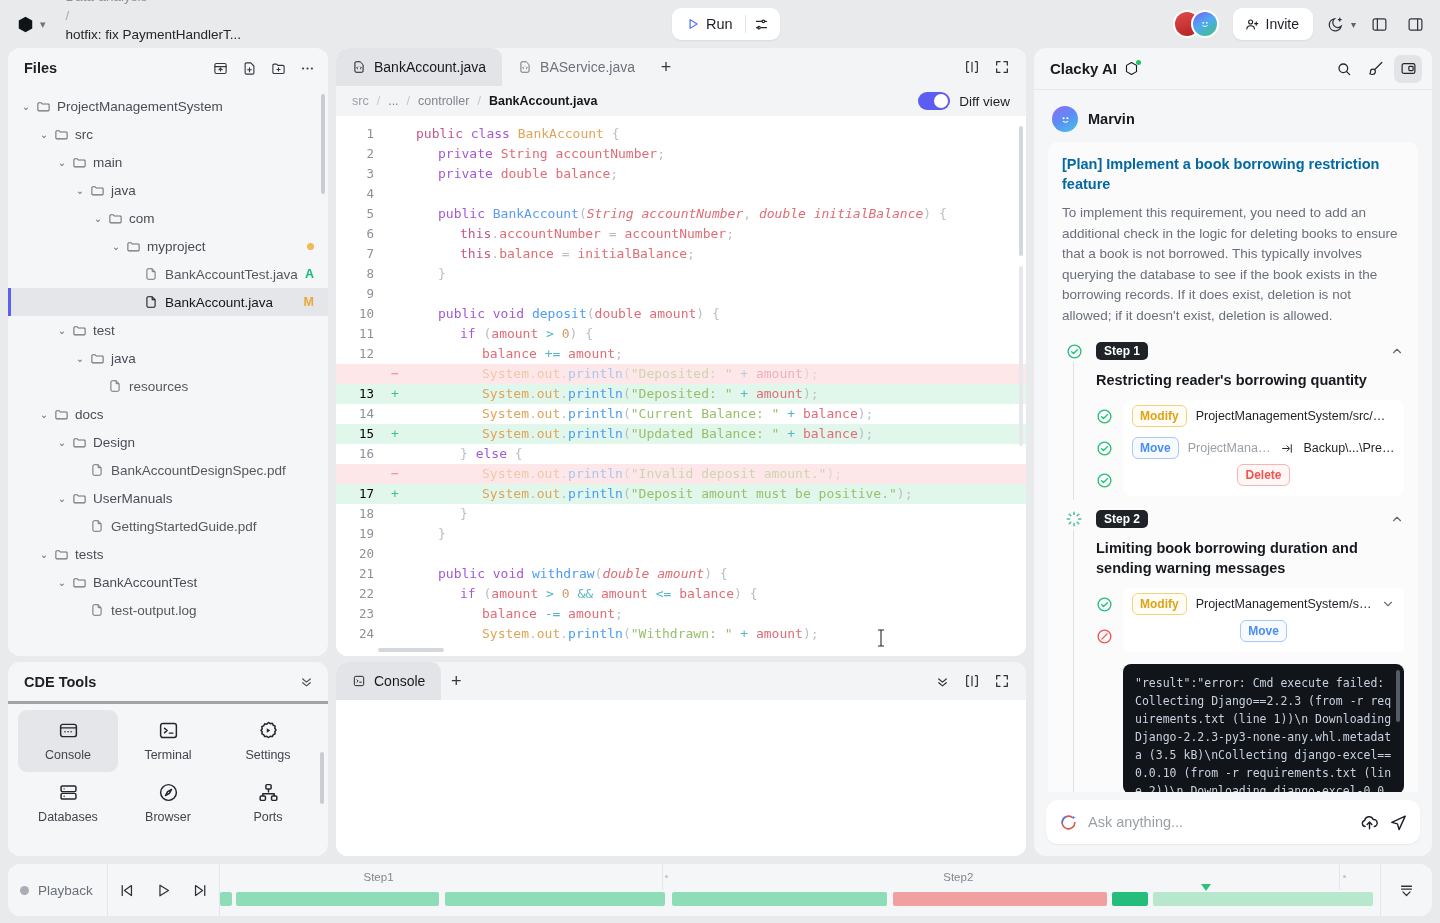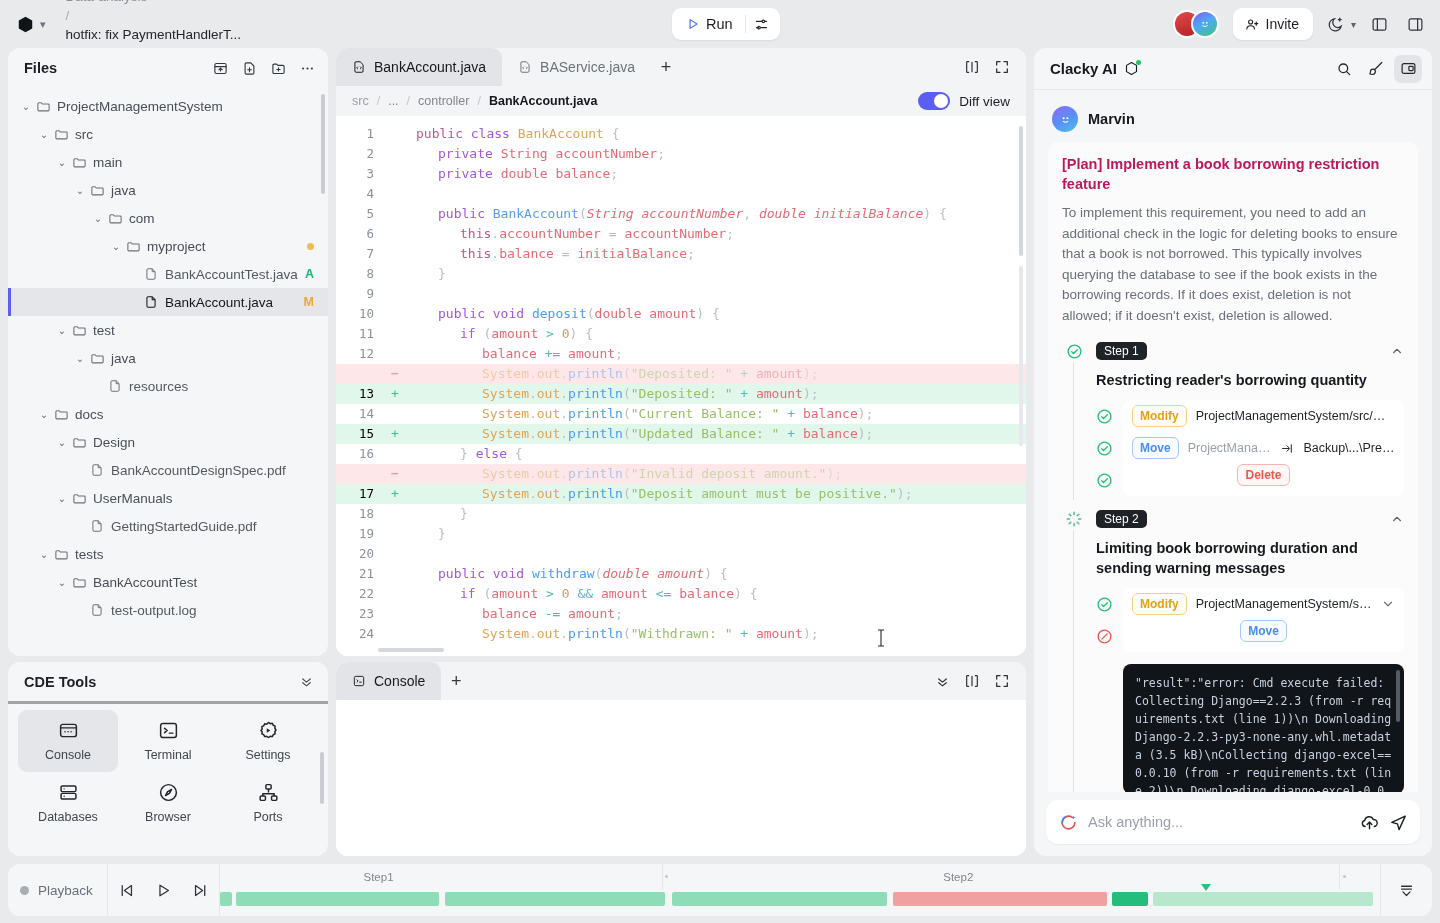--- a/index.html
+++ b/index.html
@@ -180,29 +180,29 @@
   .ai-head-right { margin-left:auto; display:flex; align-items:center; gap: 4px;}
   .ai-hic { width: 28px; height: 28px; border-radius:7px; display:flex; align-items:center; justify-content:center; cursor:pointer; color:#23262b;}
   .ai-hic.on { background:#e2e4e8; }
 
   .ai-body { flex:1; overflow:hidden; position:relative; padding: 10px 14px 0 14px; }
   .msg-head { display:flex; align-items:center; gap: 10px; margin: 6px 0 10px 4px;}
   .msg-av { width: 26px; height: 26px; border-radius:50%; background: linear-gradient(150deg,#8f6bf5 0%,#5a8ef5 50%,#49c2e8 100%); display:flex;align-items:center;justify-content:center;}
   .msg-name { font-size: 14.5px; font-weight:700; color:#16191d;}
 
   .plan-card { background:#fbfbfc; border-radius: 10px; padding: 12px 14px 14px 14px; }
-  .plan-title { font-size: 14.5px; font-weight:700; color:#be185d; line-height: 20px; }
+  .plan-title { font-size: 14.5px; font-weight:700; color:#0369a1; line-height: 20px; }
   .plan-body { margin-top: 9px; font-size: 13.5px; line-height: 20.5px; color:#6a7079;}
 
   .steps { margin-top: 14px; }
   .step { position:relative; padding-left: 34px; }
   .step .rail { position:absolute; left: 11px; top: 22px; bottom: -4px; width: 1px; background:#dfe1e4;}
   .step-head { display:flex; align-items:center; height: 22px; }
   .step-status { position:absolute; left: 2px; top: 1px; width: 20px; height:20px; display:flex;align-items:center;justify-content:center;}
-  .step-pill { background:#1f2328; color:#fff; font-size: 12px; font-weight:400; border-radius: 5px; padding: 3px 8px; line-height: 1;}
+  .step-pill { background:#1f2328; color:#fff; font-size: 12px; font-weight:700; border-radius: 5px; padding: 3px 8px; line-height: 1;}
   .step-chev { margin-left:auto; color:#5c6views; display:flex; cursor:pointer; color:#606670;}
   .step-title { margin-top: 8px; font-size: 14.5px; font-weight:700; color:#16191d; line-height: 20px;}
 
   .ops { margin-top: 10px; margin-bottom: 12px; }
   .op-row { display:flex; align-items:center; gap: 10px; margin-bottom: 0; height: 32px; }
   .op-check { width: 17px; height: 17px; flex-shrink:0; display:flex;align-items:center;justify-content:center;}
   .op-card { flex:1; background:#fff; display:flex; align-items:center; gap: 9px; padding: 0 9px; height: 32px; overflow:hidden;}
   .ops .op-row:first-child .op-card { border-radius: 8px 8px 0 0; }
   .ops .op-row:last-child .op-card { border-radius: 0 0 8px 8px; flex-direction: column; }
   .op-tag { font-size: 12px; font-weight: 700; border-radius: 6px; padding: 2px 7px; line-height:1.35; flex-shrink:0; border: 1px solid;}

